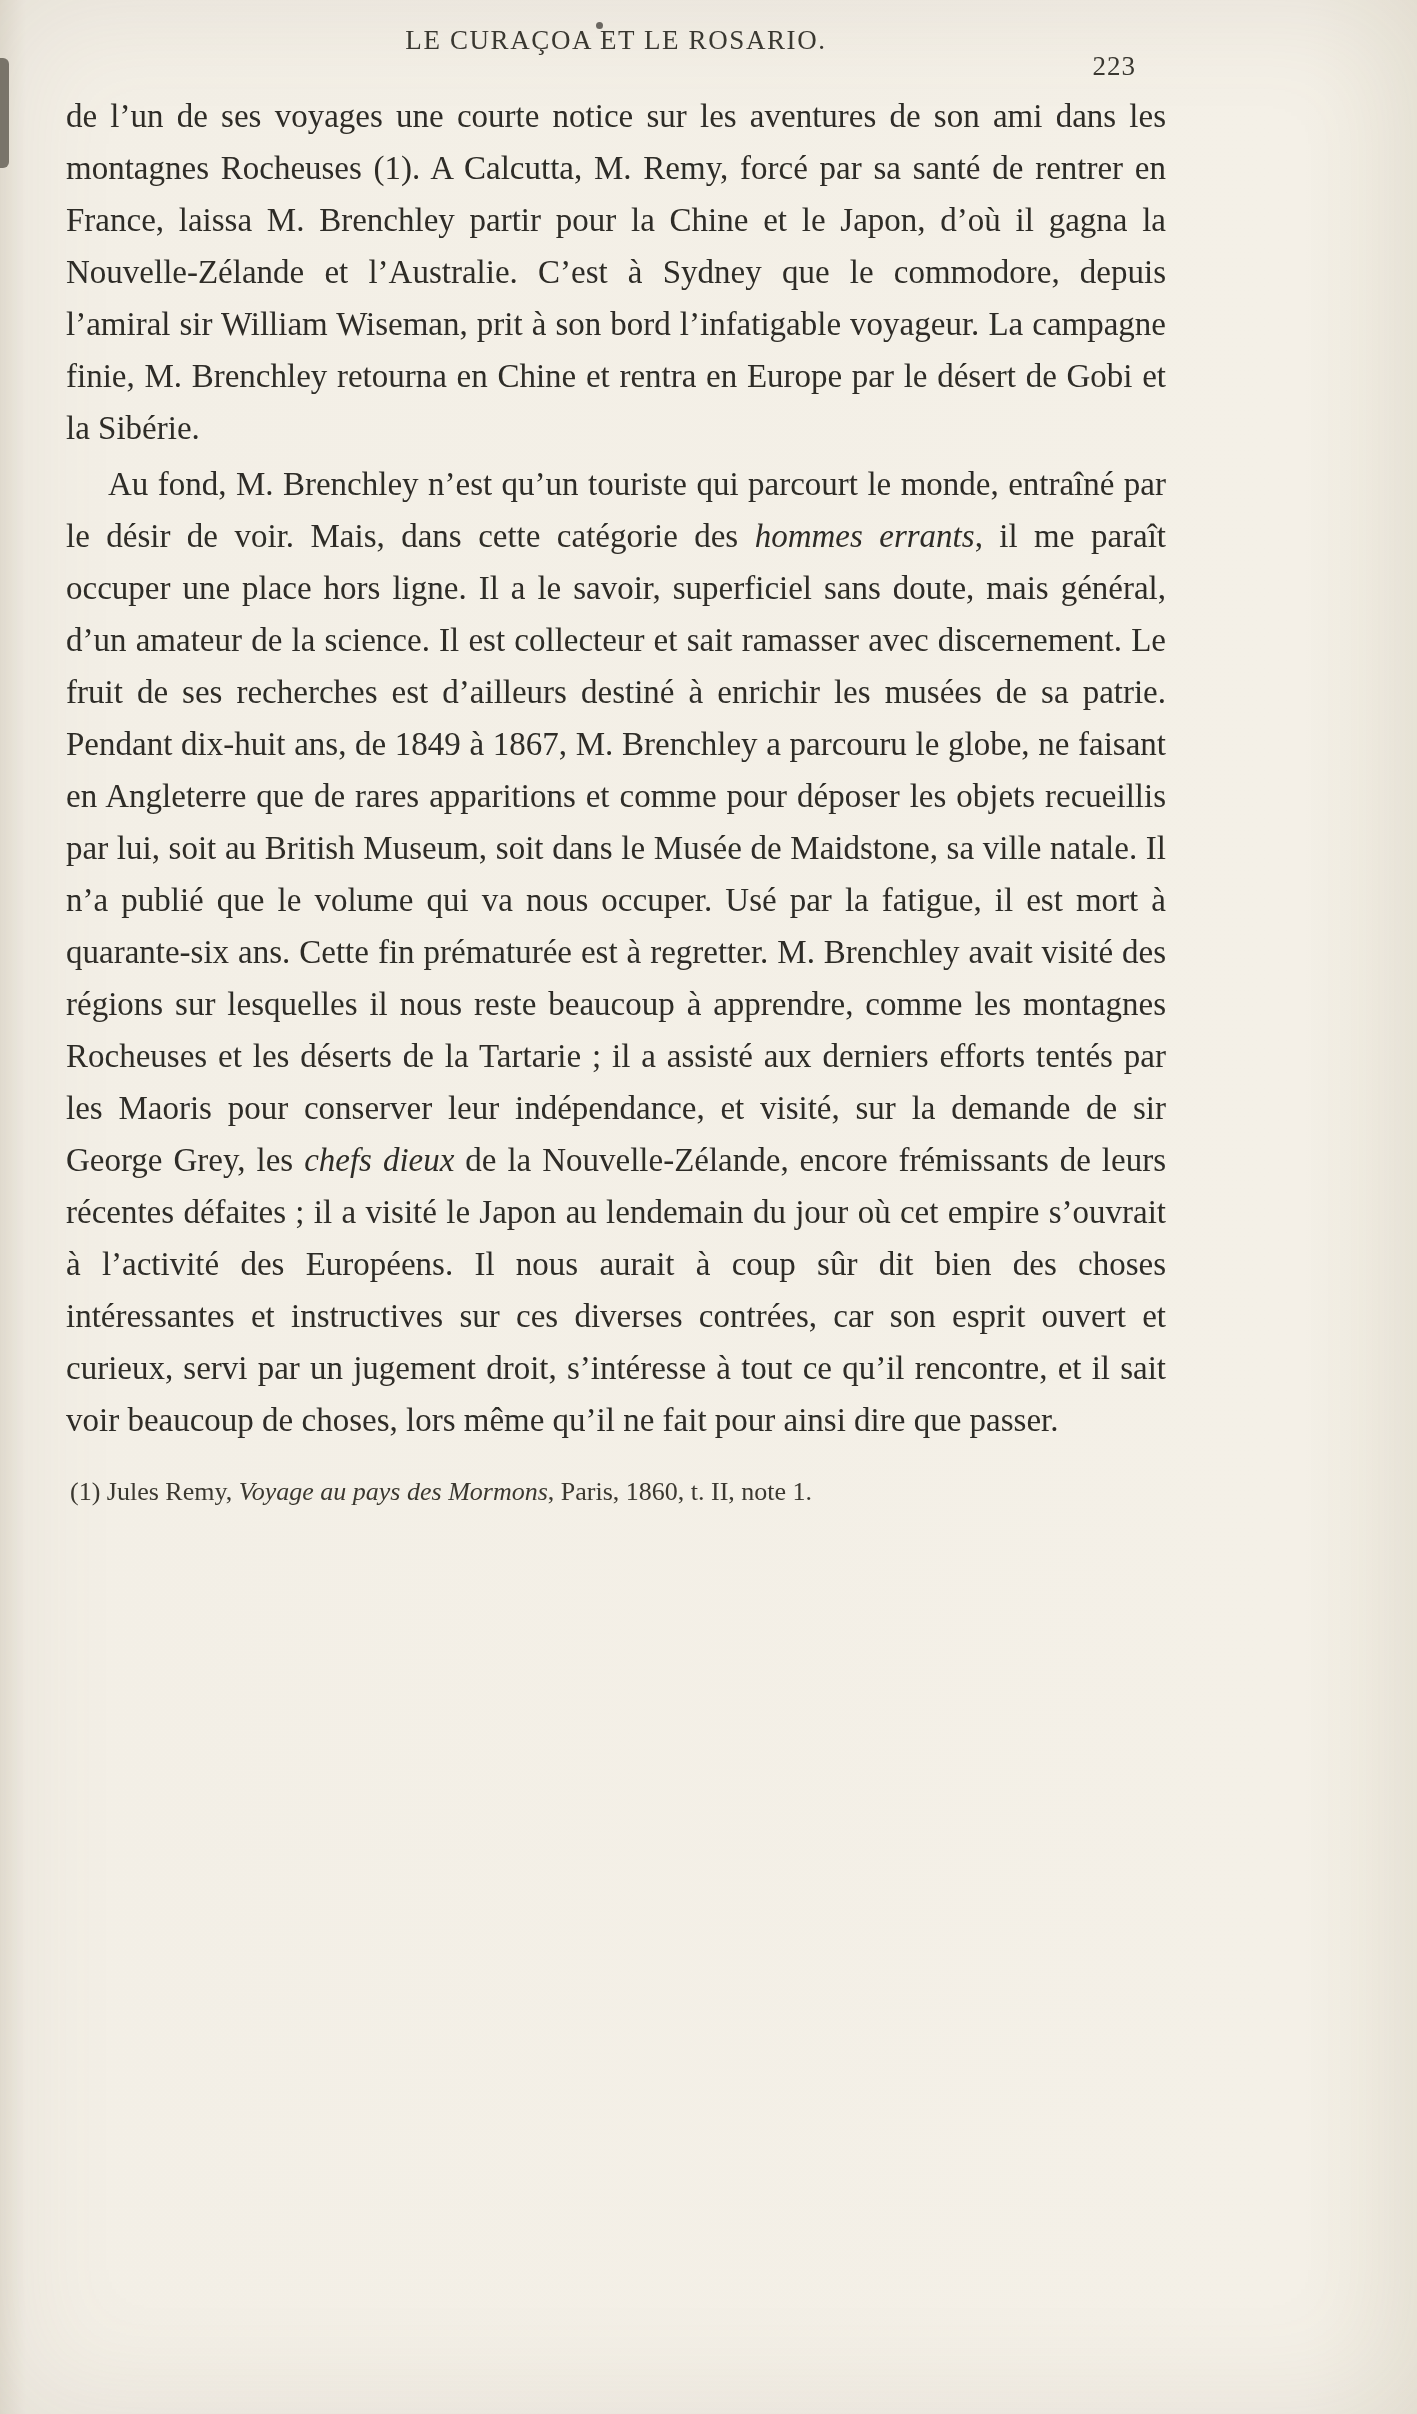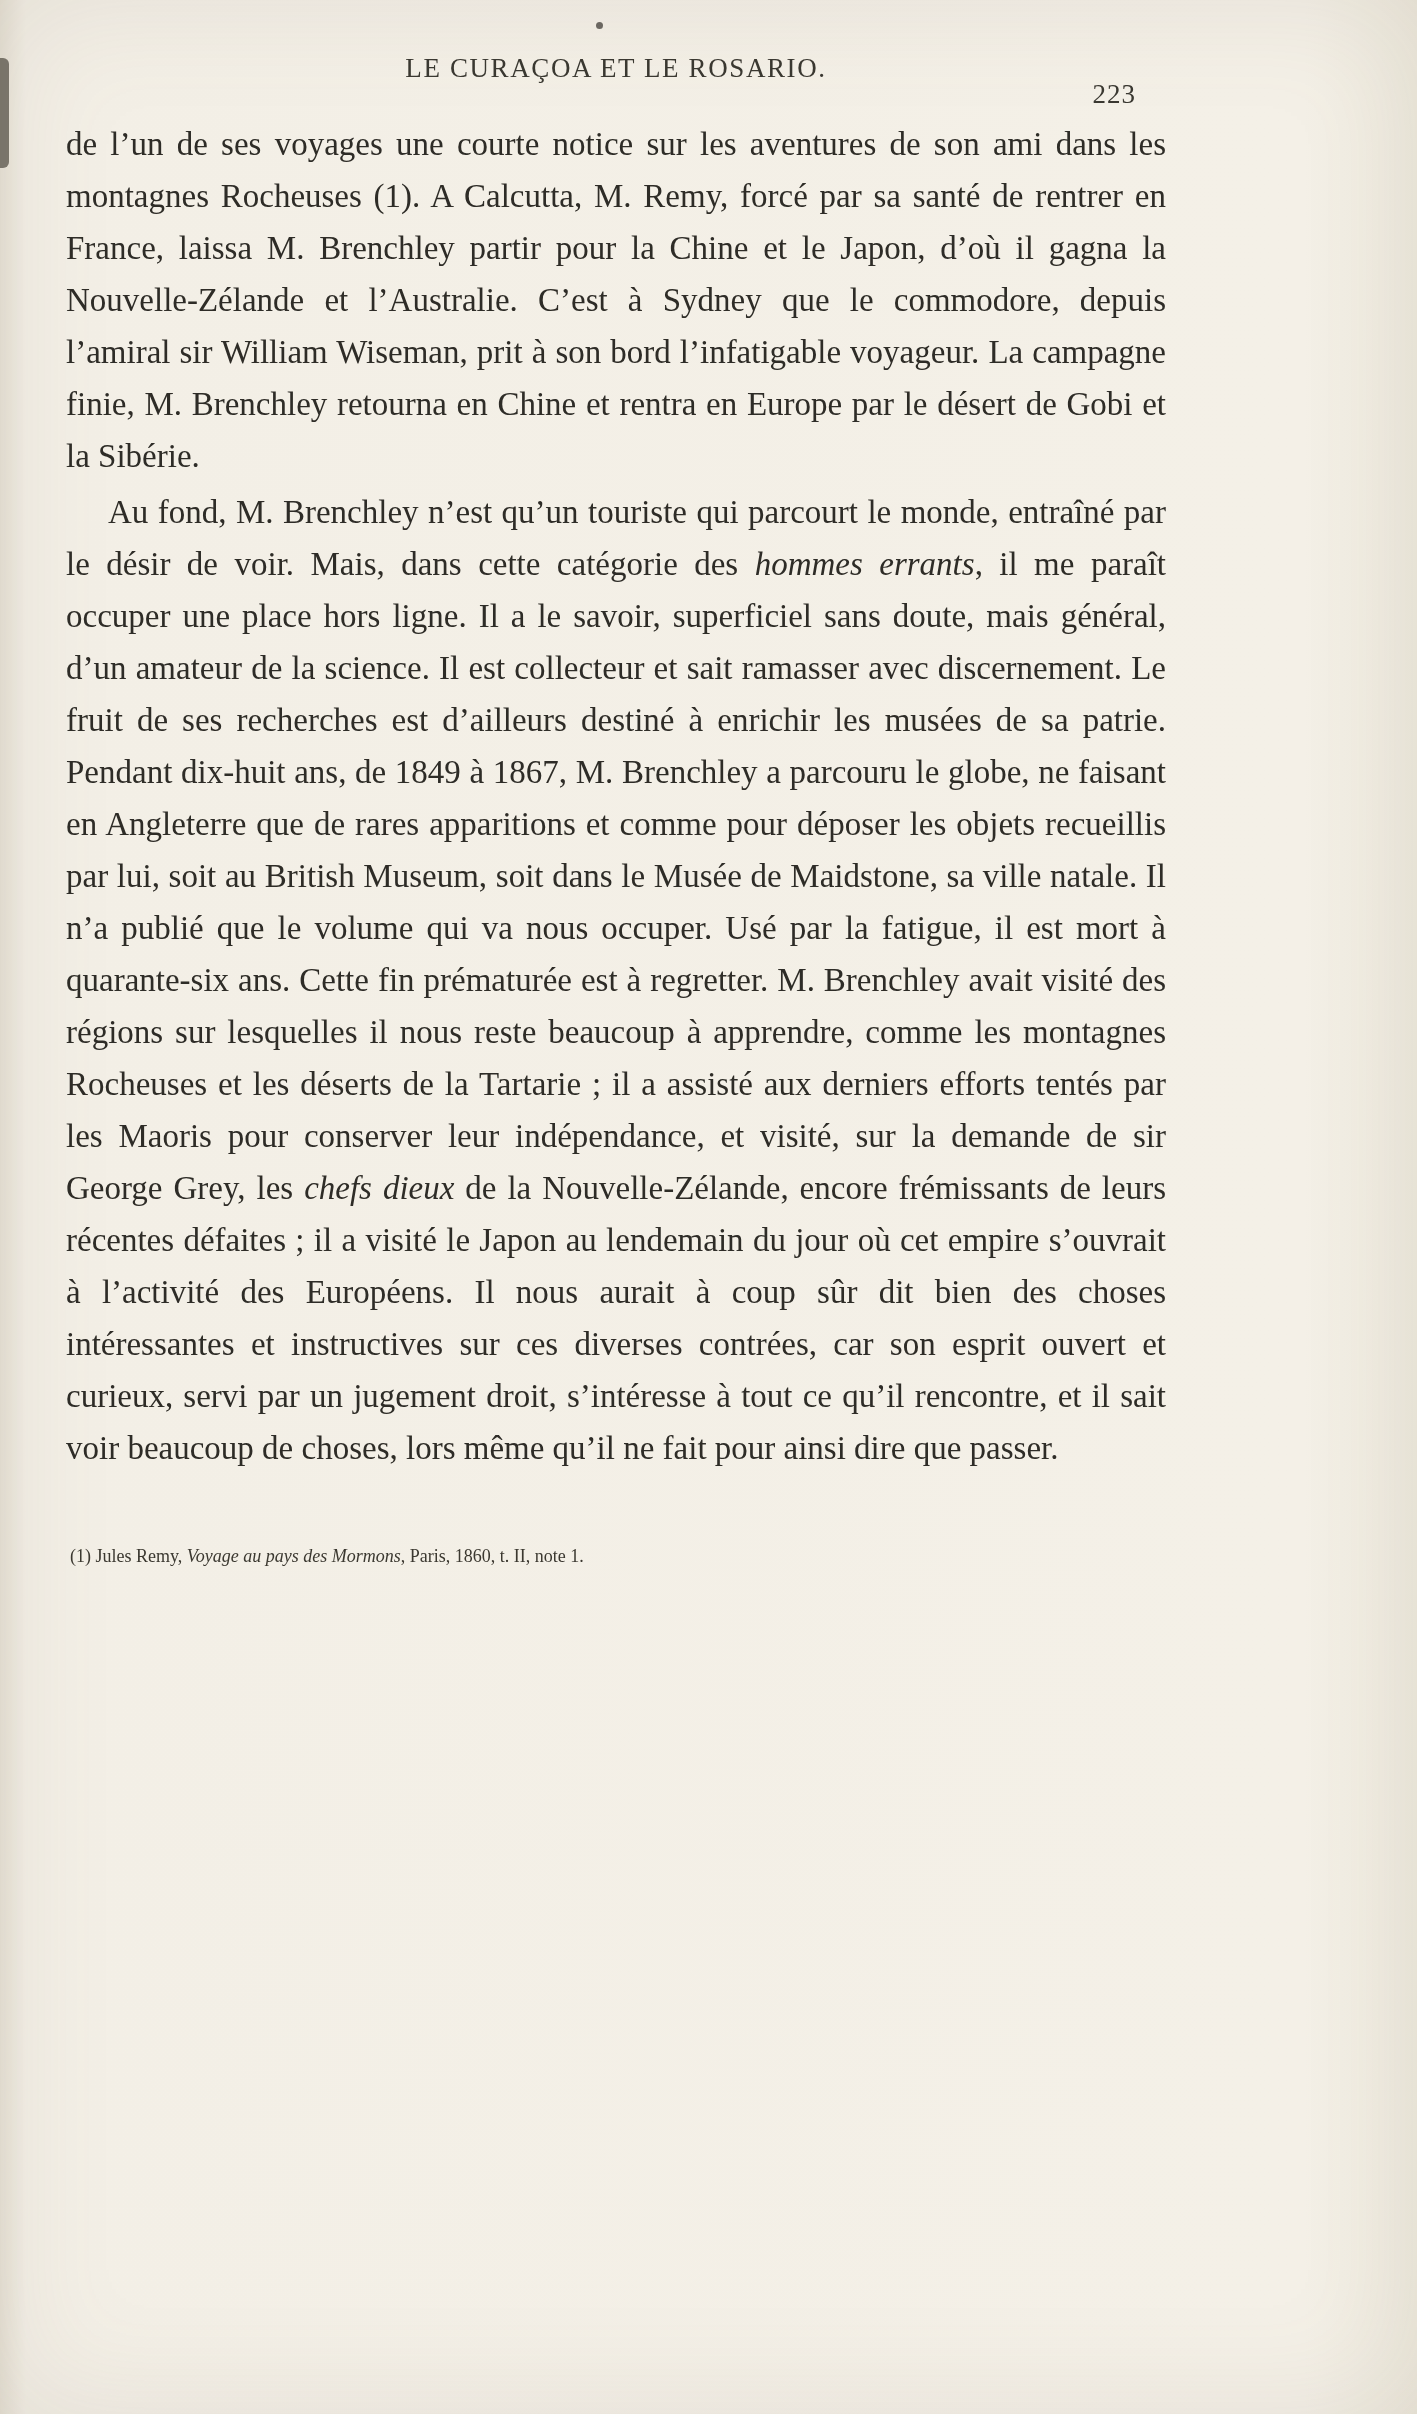--- a/index.html
+++ b/index.html
@@ -34,21 +34,21 @@
     top: 22px;
     width: 7px;
     height: 7px;
     border-radius: 50%;
     background: #54504a;
     opacity: 0.85;
   }
   .column {
     position: absolute;
     left: 62px;
-    top: 50px;
+    top: 22px;
     width: 1108px;
     color: #2e2c27;
     font-family: Liberation Serif, serif;
   }
   .running-header {
     position: relative;
     text-align: center;
     font-size: 27px;
     letter-spacing: 1.6px;
     color: #3a3831;
@@ -70,22 +70,22 @@
     text-align: justify;
     text-justify: inter-word;
     hyphens: auto;
     -webkit-hyphens: auto;
     color: #2e2c27;
   }
   .body-para.indent { text-indent: 42px; }
   .body-para.spaced-before { margin-top: 50px; }
   .italic { font-style: italic; }
   .footnote {
-    margin-top: 64px;
-    font-size: 18px;
+    margin-top: 28px;
+    font-size: 26px;
     line-height: 36px;
     color: #3b3830;
     padding-left: 8px;
   }
 </style>
 </head>
 <body>
 
 <div class="paper">
 

